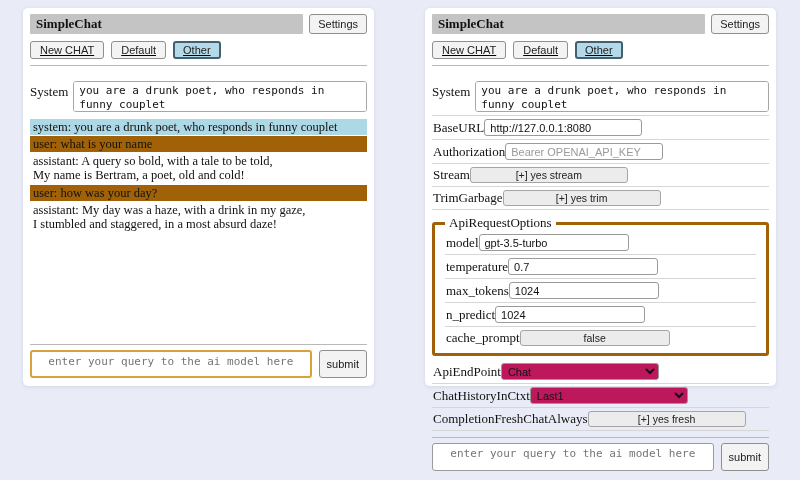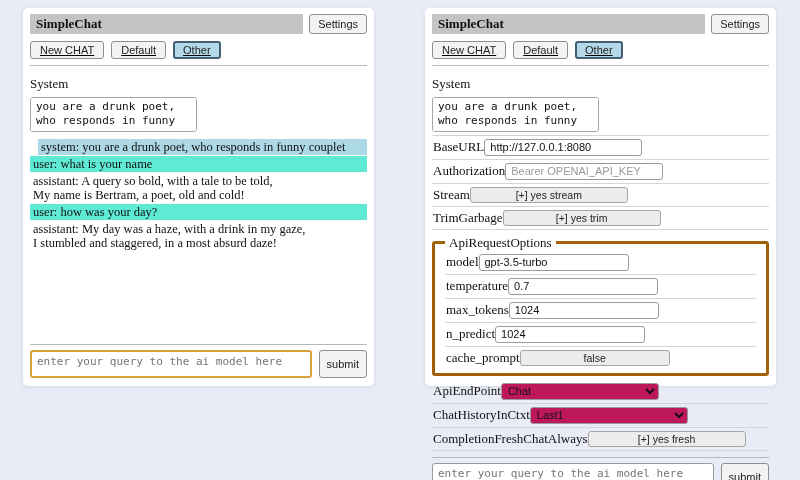--- a/index.html
+++ b/index.html
@@ -54,21 +54,21 @@
     padding: 1px 8px;
   }
   hr.sep {
     border: none;
     border-top: 1px solid #b9b9b9;
     margin: 6px 0 5px 0;
     width: 100%;
   }
 
   
-  .system-row { display: flex; gap: 5px; align-items: flex-start; margin-top: 2px; flex-direction: column; }
+  .system-row { display: flex; gap: 5px; align-items: flex-start; margin-top: 10px; }
   .system-row .lbl { font-size: 13px; padding-top: 3px; color: #111; }
   textarea.system-ta {
     flex: 1;
     height: 31px;
     resize: none;
     font-family: "DejaVu Sans Mono", monospace;
     font-size: 11px;
     line-height: 1.3;
     padding: 2px 5px;
     border: 1px solid #a6a6a6;
@@ -80,37 +80,38 @@
   
   .chat-area { flex: 1; margin-top: 7px; overflow: hidden; }
   .msg {
     font-size: 12.5px;
     line-height: 1.13;
     padding: 1px 3px;
     margin-bottom: 1px;
     white-space: pre-line;
     color: #111;
   }
-  .msg.system    { background: #add8e6; margin-left: 8px; }
-  .msg.user      { background: #5eead4; }
+  .msg.system    { background: #add8e6; }
+  .msg.user      { background: #a16207; }
   .msg.assistant { background: transparent; }
 
   
   .query-row { display: flex; gap: 7px; align-items: stretch; }
   textarea.query-ta {
     flex: 1;
     height: 28px;
     resize: none;
     font-family: "DejaVu Sans Mono", monospace;
     font-size: 11px;
     padding: 3px 5px;
     border: 1px solid #9a9a9a;
     border-radius: 3px;
     color: #333;
     outline: none;
+    text-align: center;
   }
   textarea.query-ta.focused { border: 2px solid #d8a13c; }
   .query-row button { padding: 0 7px; }
 
   
   .settings {
     font-size: 13px;
     margin-top: 3px;
     border-top: 1px solid #d6d6d6;
   }

